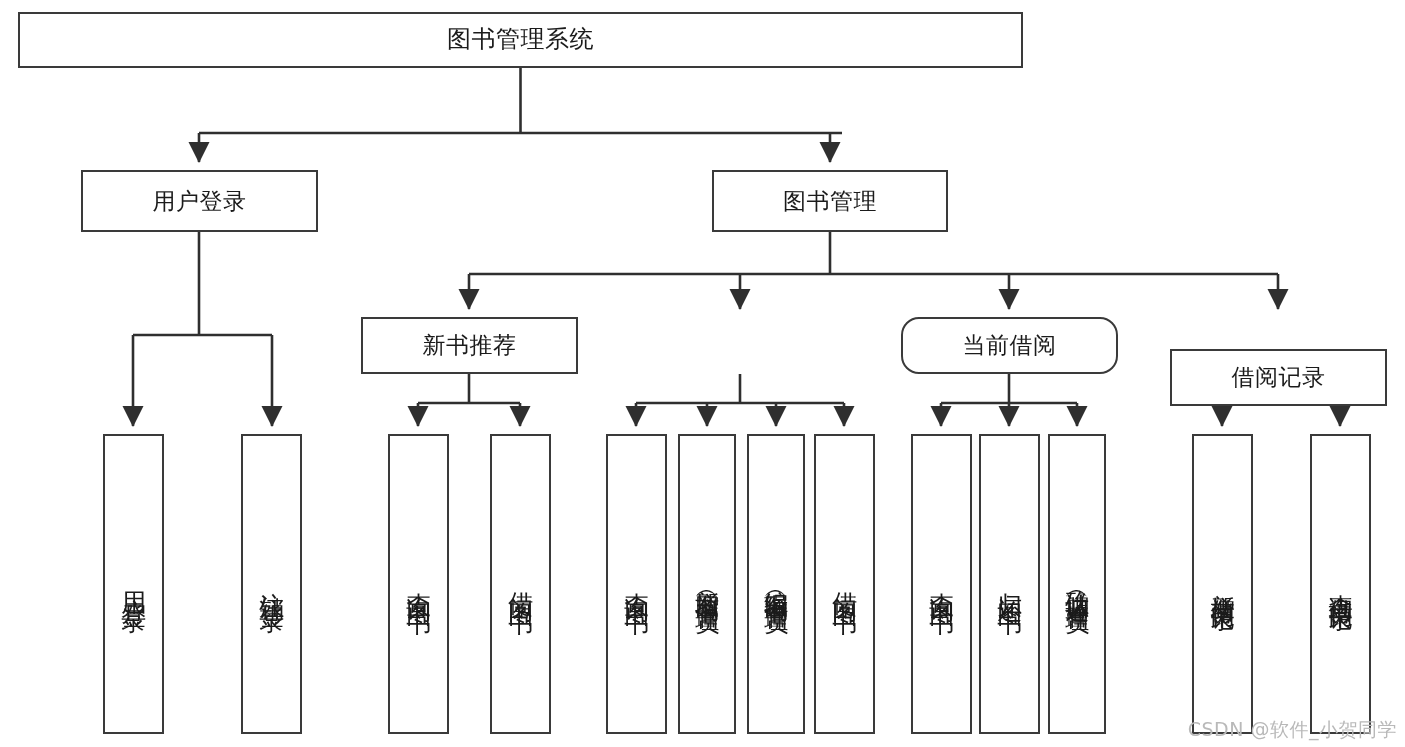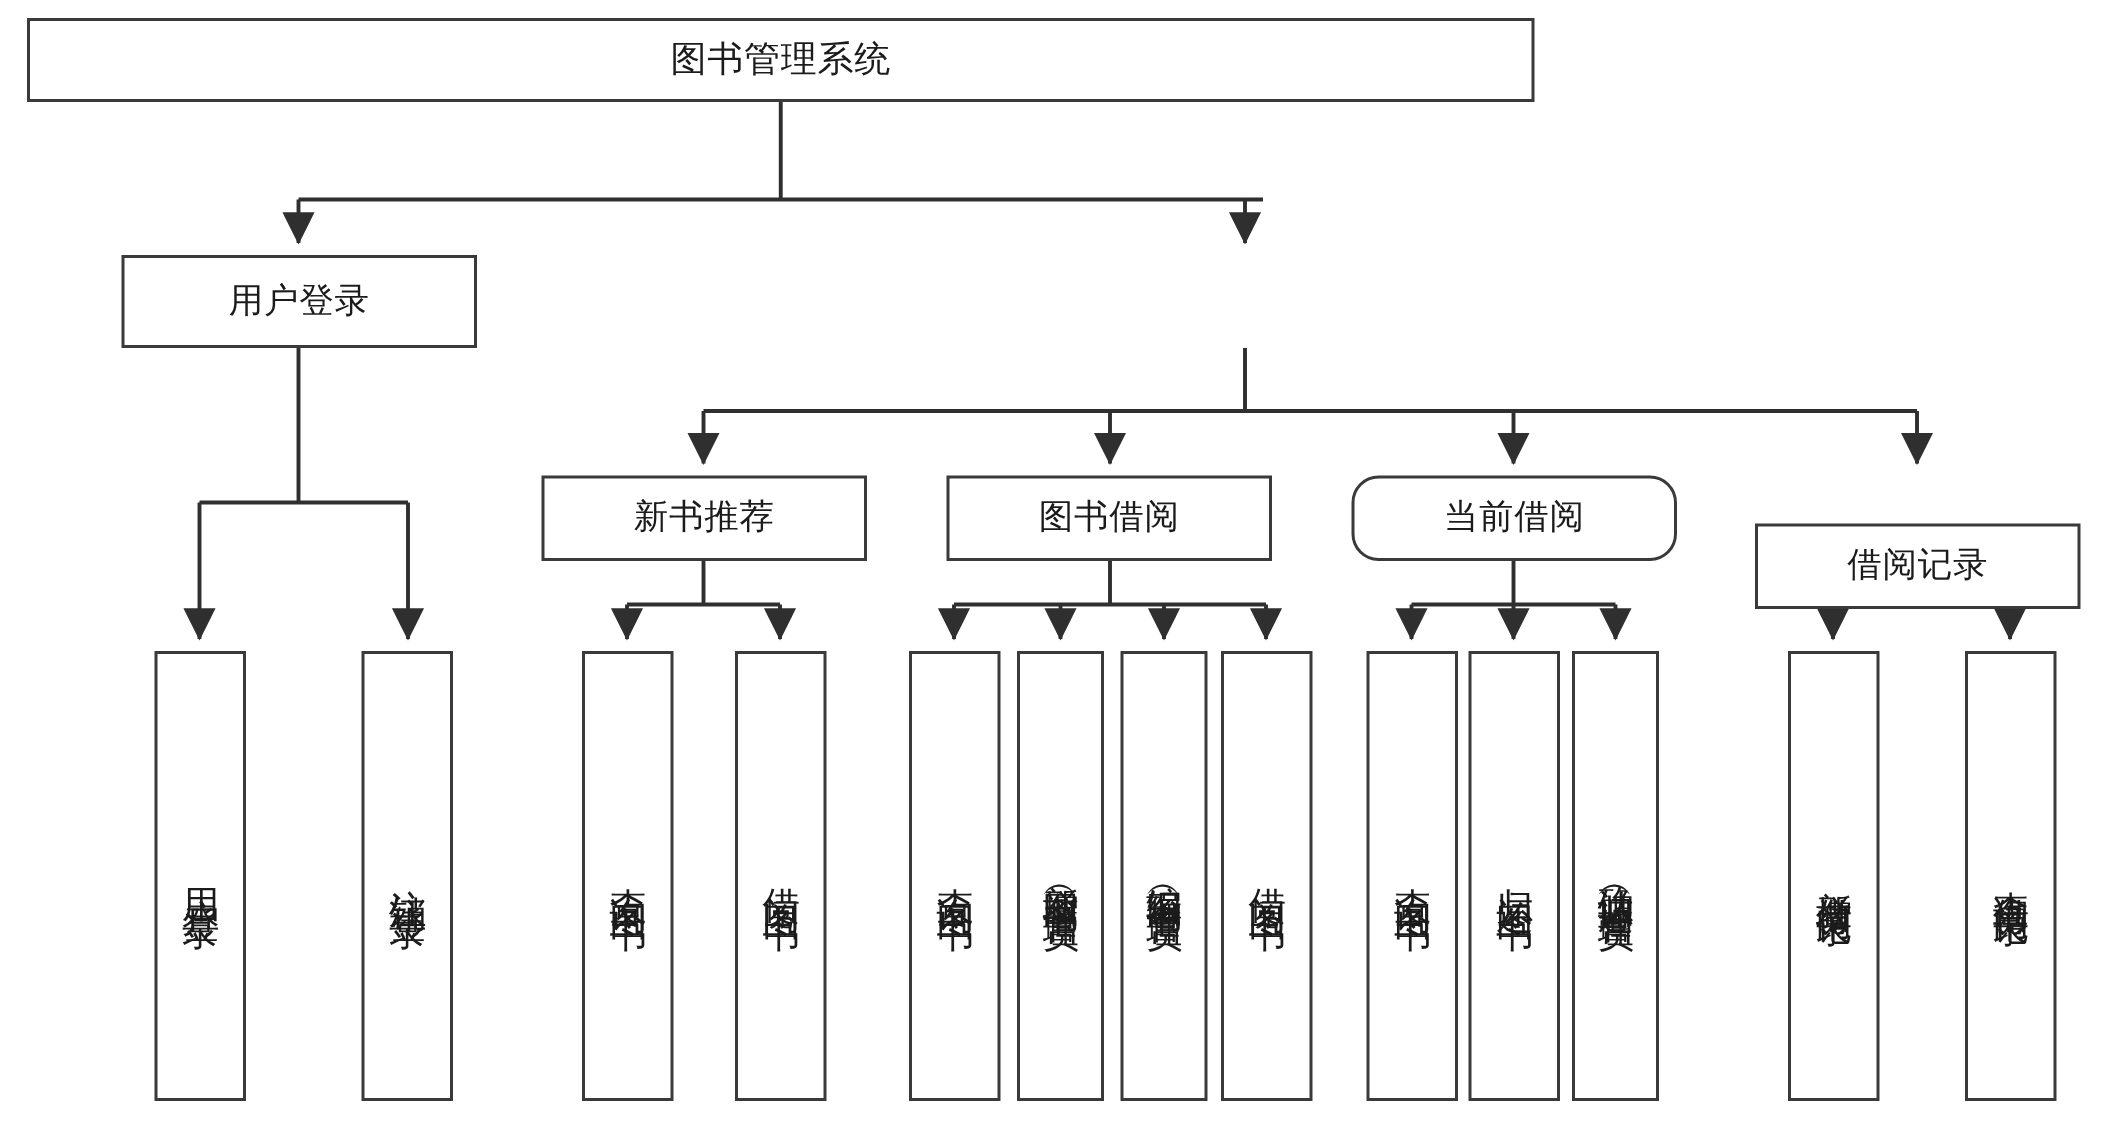--- a/index.html
+++ b/index.html
@@ -131,27 +131,27 @@
     </g>
   </svg>
 
   <div class="node h root" style="left:18px; top:12px; width:1005px; height:56px;">
     <span class="label">图书管理系统</span>
   </div>
 
   <div class="node h" style="left:81px; top:170px; width:237px; height:62px;">
     <span class="label">用户登录</span>
   </div>
+  <div class="node h" style="left:712px; top:170px; width:236px; height:62px;">
+    <span class="label">图书管理</span>
+  </div>
 
   <div class="node h" style="left:361px; top:317px; width:217px; height:57px;">
     <span class="label">新书推荐</span>
   </div>
-  <div class="node h" style="left:631px; top:317px; width:217px; height:57px;">
-    <span class="label">图书借阅</span>
-  </div>
   <div class="node h" style="left:901px; top:317px; width:217px; height:57px;border-radius:18px;">
     <span class="label">当前借阅</span>
   </div>
   <div class="node h" style="left:1170px; top:317px; width:217px; height:57px;margin-top:32px;">
     <span class="label">借阅记录</span>
   </div>
 
   <div class="node v" style="left:103px; top:434px; width:61px; height:300px;">
     <span class="label">用户登录</span>
   </div>
@@ -189,14 +189,15 @@
     <span class="label">确认归还（管理员）</span>
   </div>
 
   <div class="node v compact" style="left:1192px; top:434px; width:61px; height:300px;">
     <span class="label">新增借阅记录</span>
   </div>
   <div class="node v compact" style="left:1310px; top:434px; width:61px; height:300px;">
     <span class="label">查询借阅记录</span>
   </div>
 
+  <div class="watermark">CSDN @软件_小贺同学</div>
 
 </div>
 
 </body></html>

